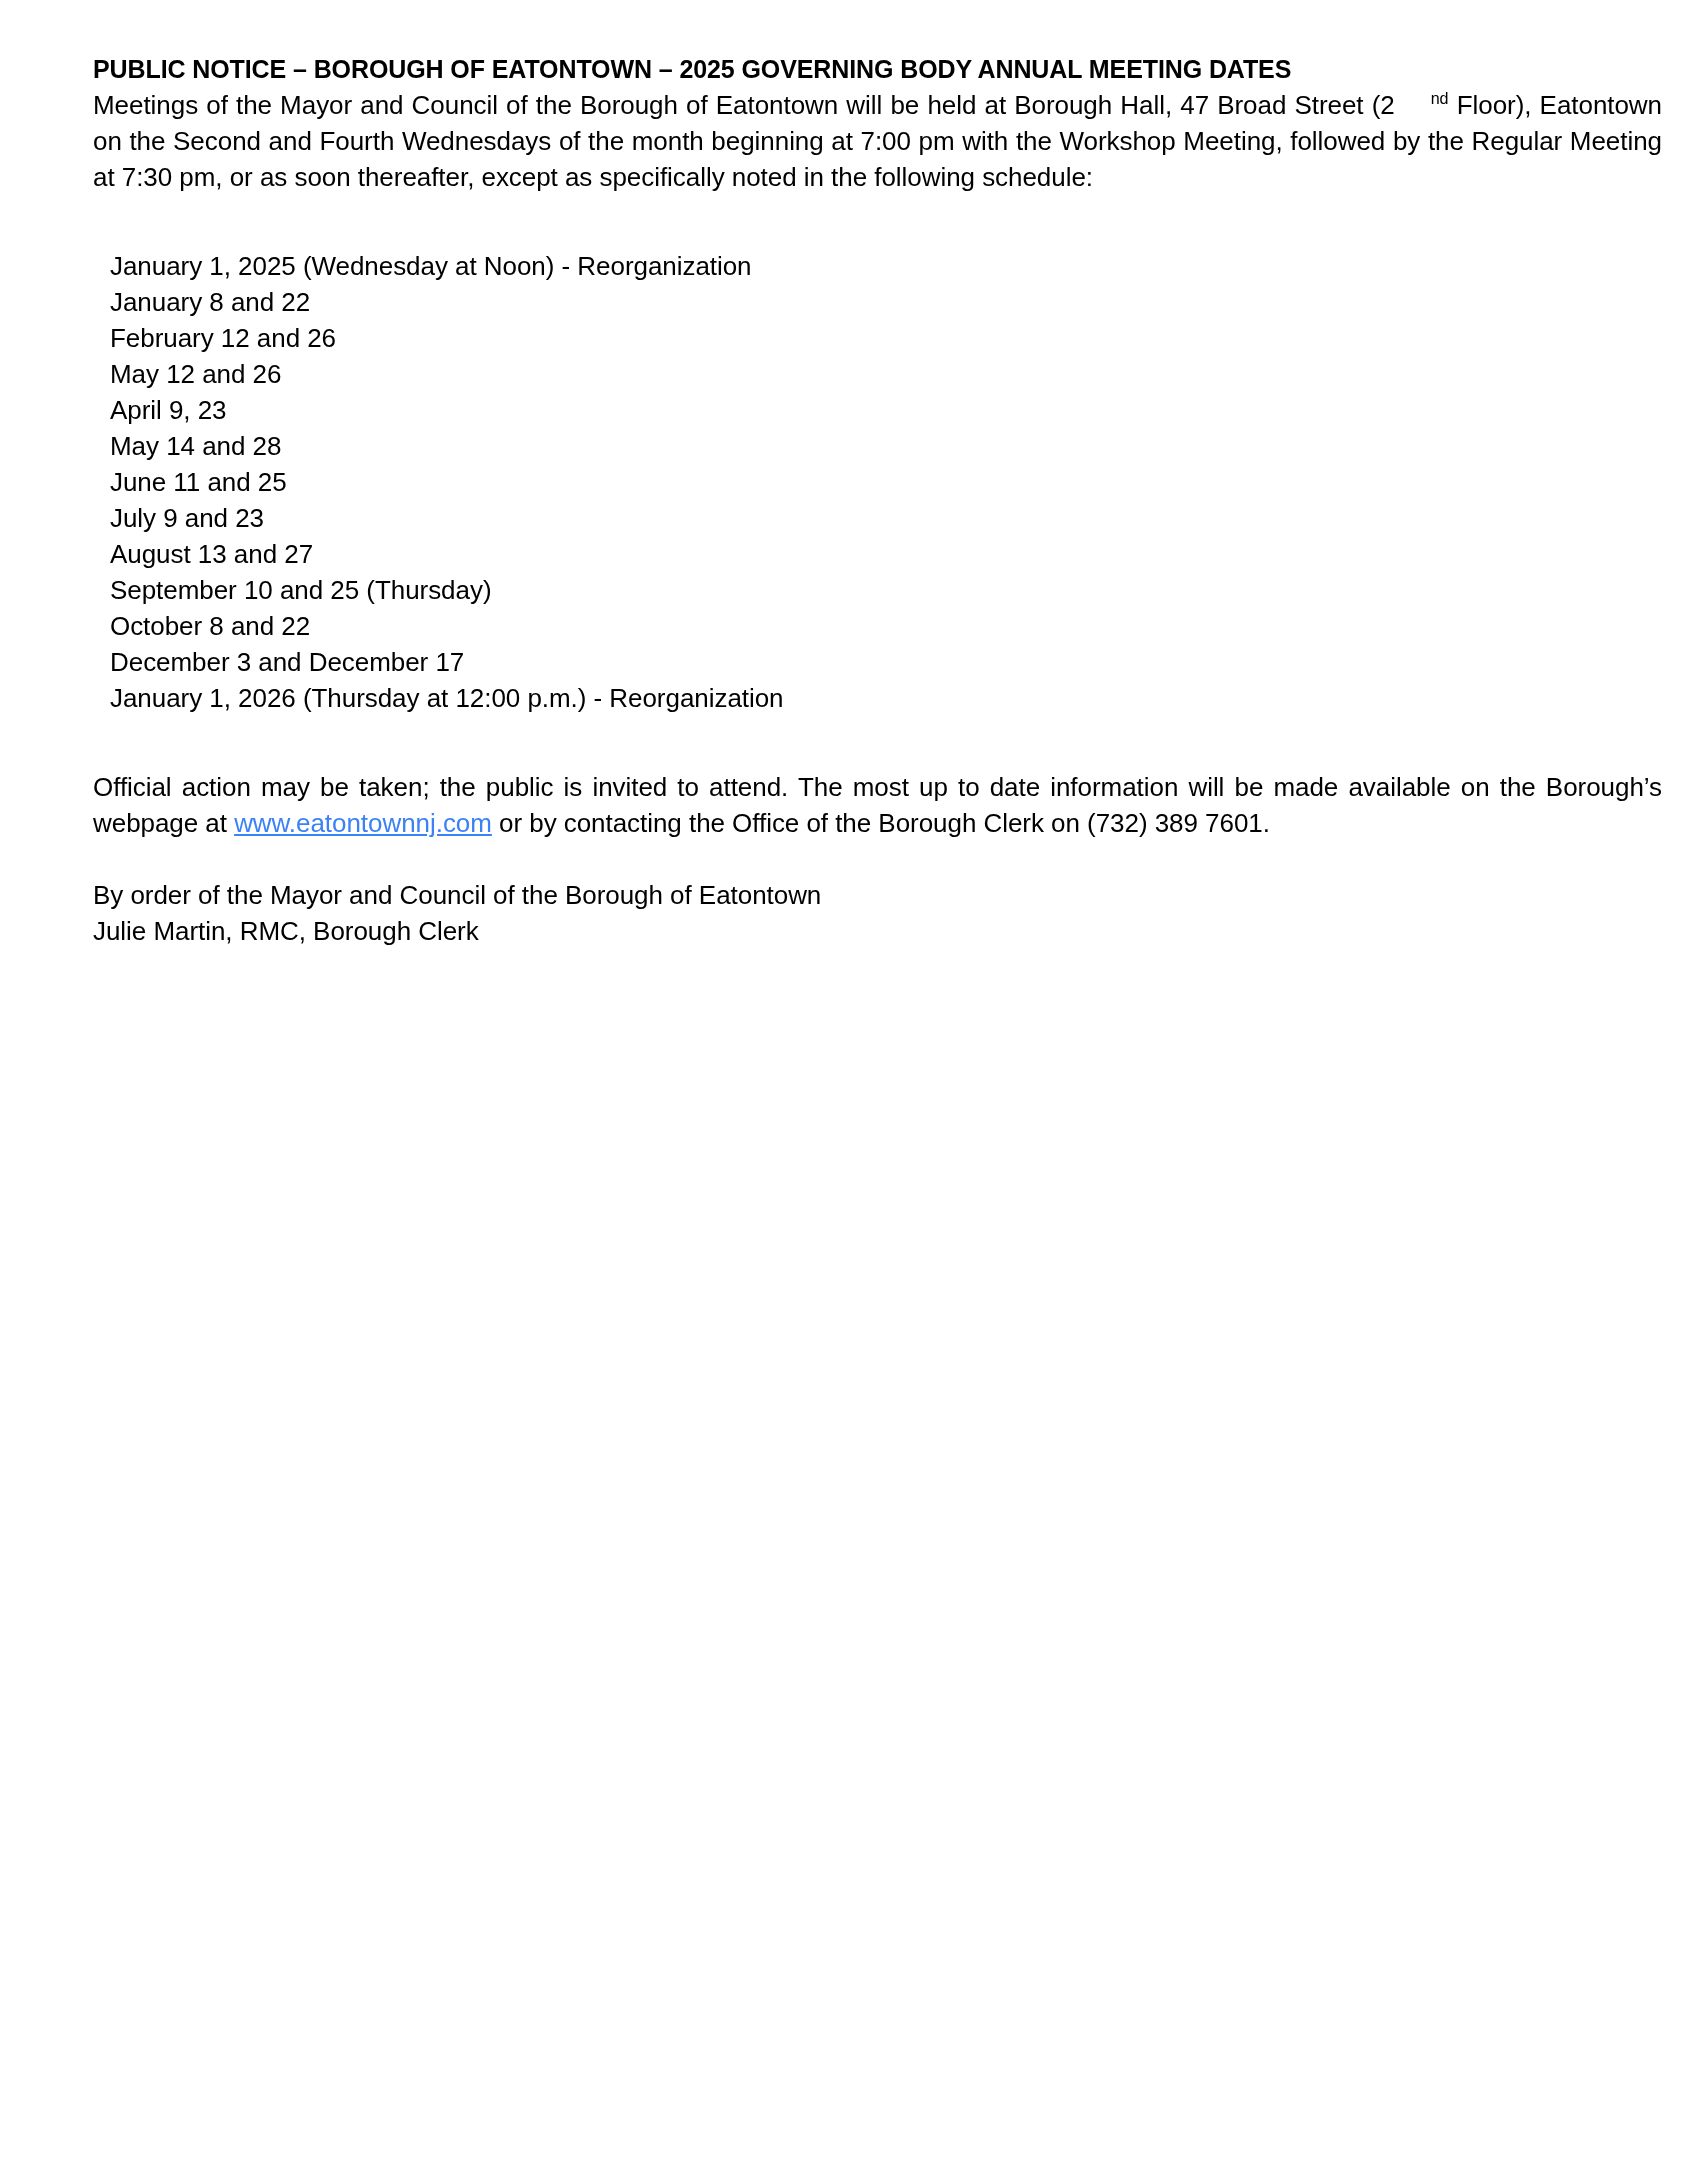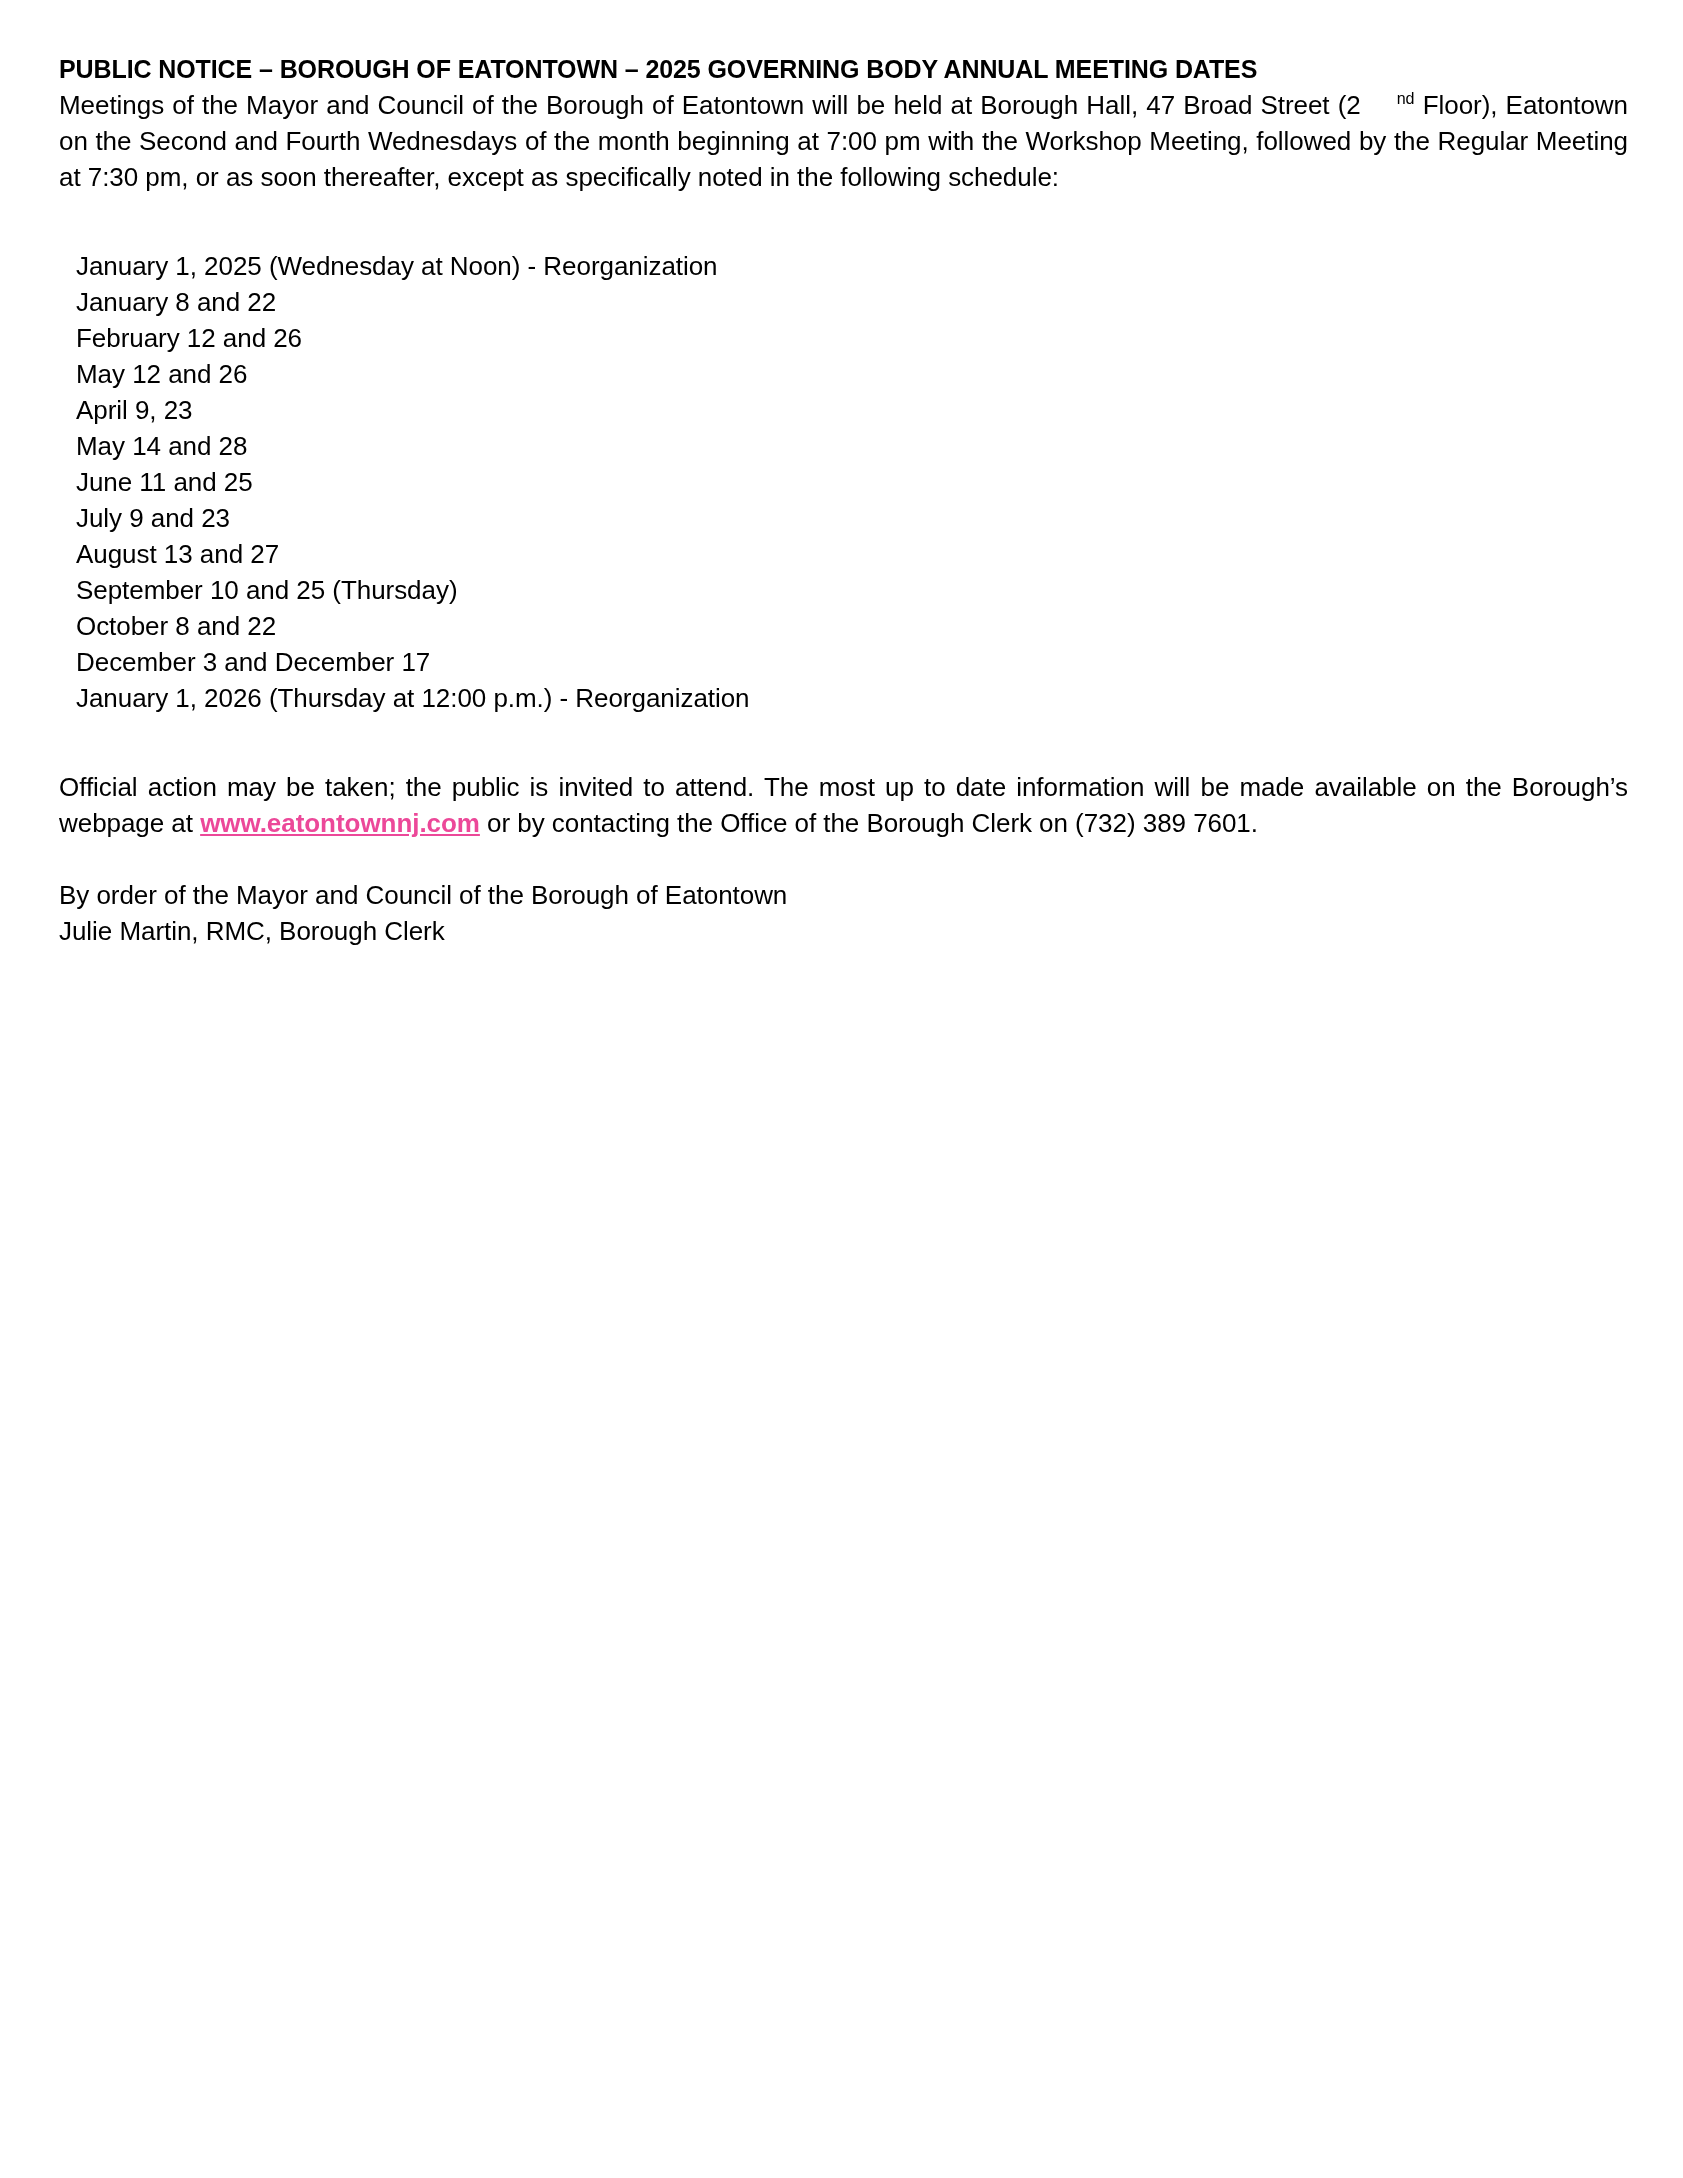--- a/index.html
+++ b/index.html
@@ -13,21 +13,21 @@
     font-family: "Liberation Sans", sans-serif;
     color: #000000;
     -webkit-font-smoothing: antialiased;
   }
   .page {
     position: relative;
     width: 1683px;
     height: 1914px;
     background: #ffffff;
     box-sizing: border-box;
-    padding: 51px 54px 0 59px;
+    padding: 51px 54px 0 93px;
   }
   .doc-body {
     width: 1569px;
   }
   .notice-title {
     font-size: 25px;
     font-weight: bold;
     line-height: 36px;
     letter-spacing: -0.1px;
     margin: 0 0 0 0;
@@ -63,24 +63,23 @@
   }
   .closing-para {
     font-size: 26px;
     line-height: 36px;
     text-align: justify;
     text-justify: inter-word;
     margin: 0;
     letter-spacing: -0.05px;
   }
   .weblink {
-    color: #ec4899;
+    color: #3b82f6;
     text-decoration: underline;
     text-underline-offset: 2px;
-    font-weight: bold;
   }
   .signature-block {
     margin: 0;
   }
   .signature-block div {
     font-size: 26px;
     line-height: 36px;
     white-space: nowrap;
     letter-spacing: -0.05px;
   }

